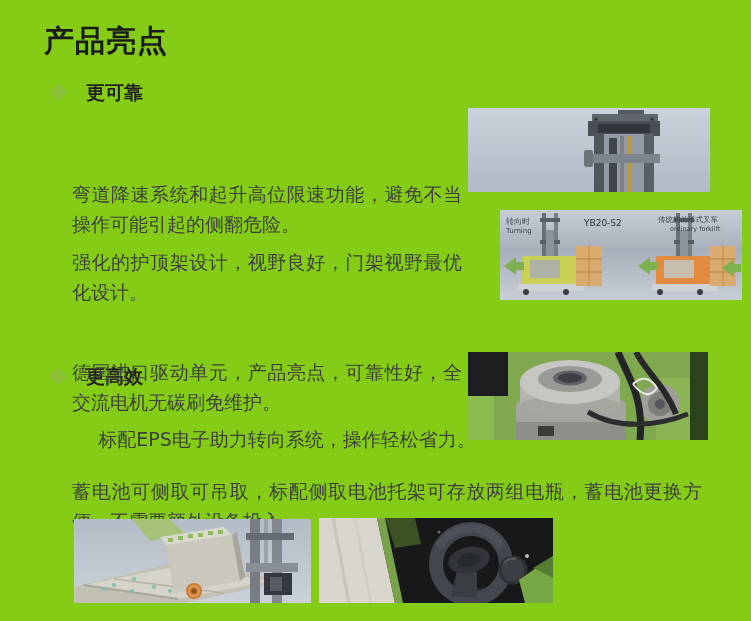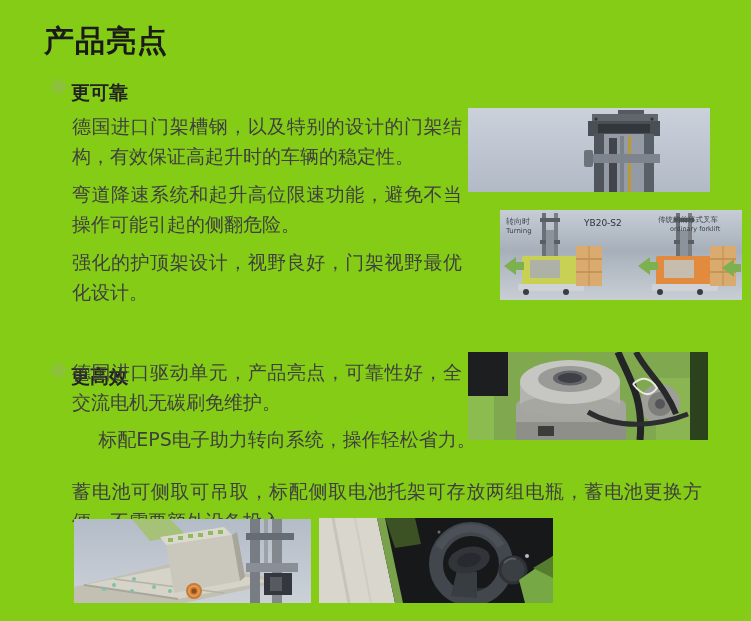--- a/index.html
+++ b/index.html
@@ -22,22 +22,22 @@
     font-size: 30px;
     line-height: 1.15;
     font-weight: bold;
     color: #1a1a1a;
     letter-spacing: 1px;
   }
   .section-header {
     position: absolute;
     left: 52px;
     display: flex;
-    align-items: flex-start;
-    gap: 6px;
+    align-items: center;
+    gap: 21px;
   }
   .bullet-diamond {
     width: 13px;
     height: 13px;
     background: #8dc13a;
     border-radius: 3px;
     transform: rotate(45deg);
     flex: 0 0 auto;
   }
   .section-heading {
@@ -69,21 +69,20 @@
 <body>
 
 <div class="page">
 
   <div class="page-title">产品亮点</div>
 
   <div class="section-header" style="top: 80px;">
     <span class="bullet-diamond"></span>
     <span class="section-heading">更可靠</span>
   </div>
-  <p class="para" style="top: 111px;">德国进口门架槽钢，以及特别的设计的门架结构，有效保证高起升时的车辆的稳定性。</p>
   <p class="para" style="top: 247px;">强化的护顶架设计，视野良好，门架视野最优化设计。</p>
   <p class="para" style="top: 179px;">弯道降速系统和起升高位限速功能，避免不当操作可能引起的侧翻危险。</p>
 
   <div class="section-header" style="top: 344px; margin-top: 20px;">
     <span class="bullet-diamond"></span>
     <span class="section-heading">更高效</span>
   </div>
   <p class="para" style="top: 357px;">德国进口驱动单元，产品亮点，可靠性好，全交流电机无碳刷免维护。</p>
   <p class="para wide-single" style="top: 424px;">标配EPS电子助力转向系统，操作轻松省力。</p>
   <p class="para full" style="top: 452px;">蓄电池可侧取可吊取，标配侧取电池托架可存放两组电瓶，蓄电池更换方便，不需要额外设备投入。</p>

